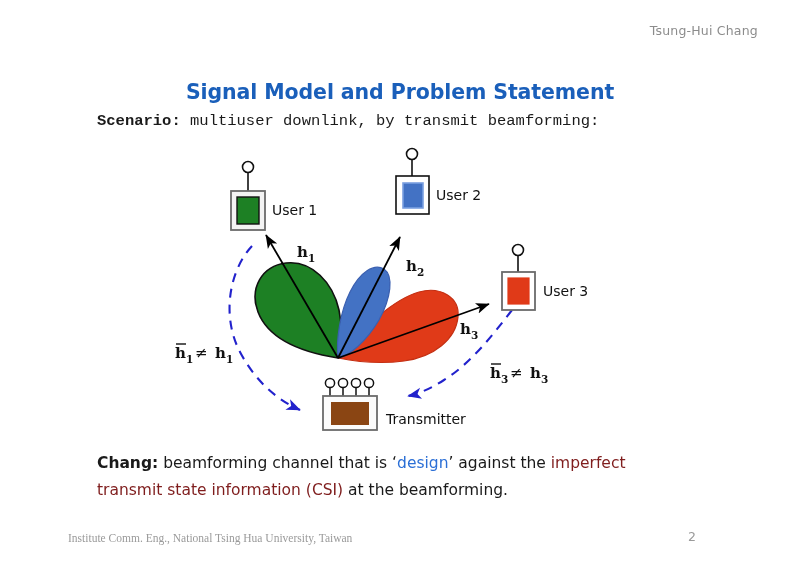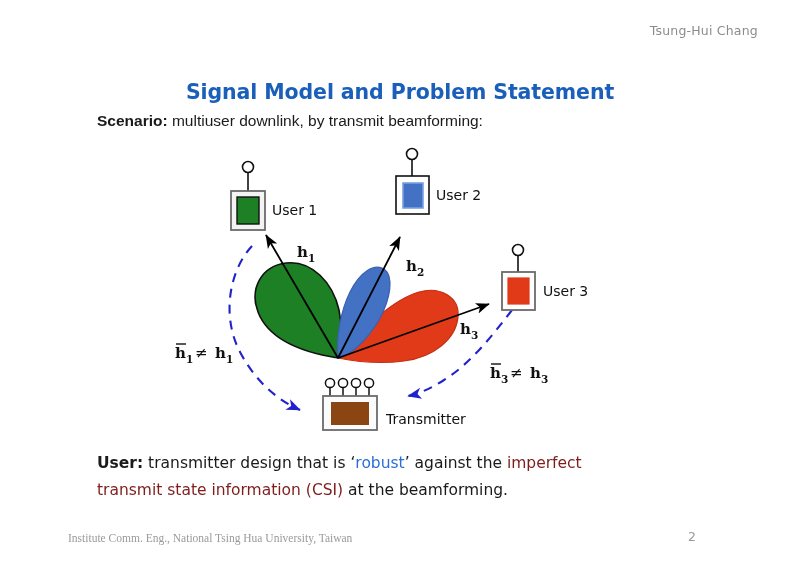--- a/index.html
+++ b/index.html
@@ -40,21 +40,21 @@
     font-weight: bold;
     color: #1a5fba;
     letter-spacing: -0.1px;
   }
 
   
   .scenario-line {
     position: absolute;
     left: 97px;
     top: 112px;
-    font-family: Liberation Sans, sans-serif;
+    font-family: Liberation Mono, monospace;
     font-size: 15.5px;
     color: #1a1a1a;
     white-space: nowrap;
   }
   .scenario-line .lead { font-weight: bold; }
 
   .goal-block {
     position: absolute;
     left: 97px;
     top: 450px;
@@ -250,22 +250,22 @@
         <circle cx="369" cy="383" r="4.6" fill="#ffffff" stroke="#111111" stroke-width="1.5"></circle>
         <rect x="323" y="396" width="54" height="34" fill="#fbfbfb" stroke="#6b6b6b" stroke-width="1.8"></rect>
         <rect x="331" y="402" width="38" height="23" fill="#8a4513"></rect>
       </g>
       <text class="fig-label" x="386" y="424">Transmitter</text>
     </g>
 
   </svg>
 
   <div class="goal-block">
-    <span class="lead">User:</span>
-    <span>transmitter design that is ‘</span><span class="hl-blue">robust</span><span>’ against the </span><span class="hl-red">imperfect</span>
+    <span class="lead">Chang:</span>
+    <span>beamforming channel that is ‘</span><span class="hl-blue">design</span><span>’ against the </span><span class="hl-red">imperfect</span>
     <br>
     <span class="hl-red">transmit state information (CSI)</span><span> at the beamforming.</span>
   </div>
 
   <div class="footer-left">Institute Comm. Eng., National Tsing Hua University, Taiwan</div>
   <div class="footer-page">2</div>
 
 </div>
 
 </body></html>

